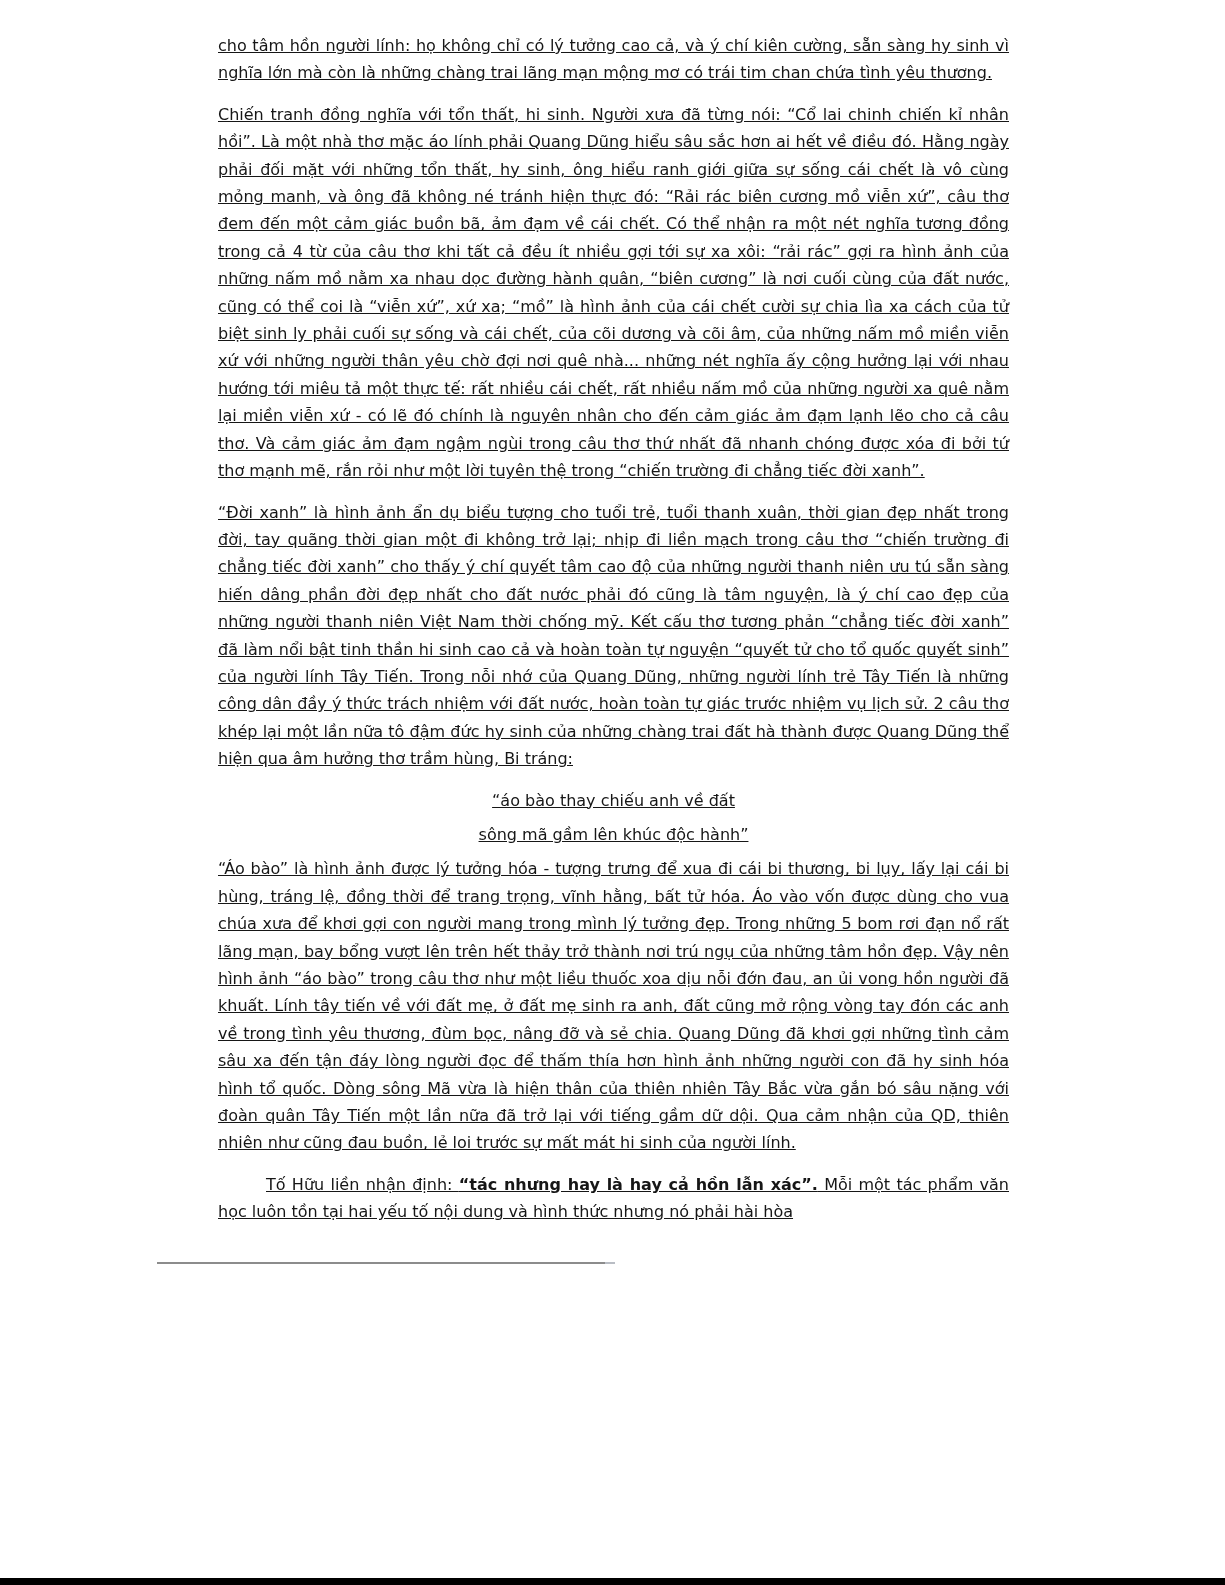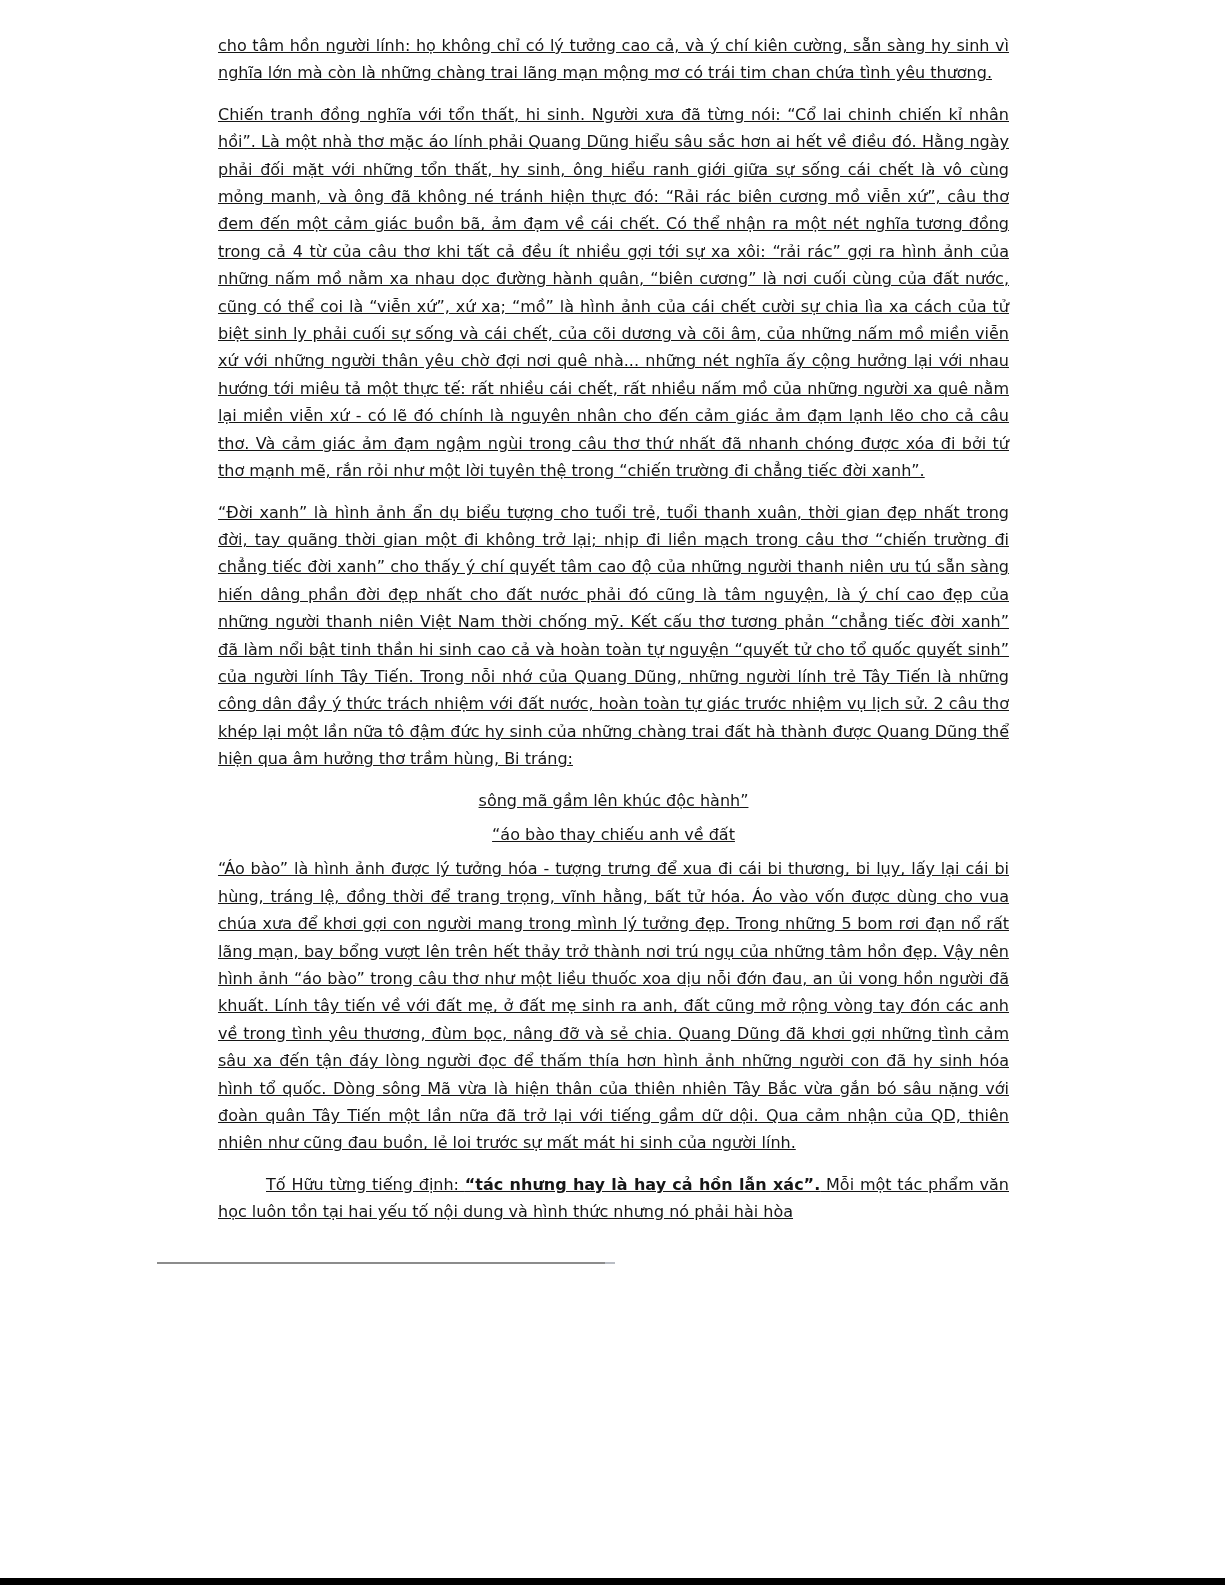--- a/index.html
+++ b/index.html
@@ -65,20 +65,20 @@
     background: #000000;
   }
 </style>
 </head>
 <body>
 
 <div class="content">
   <p class="para">cho tâm hồn người lính: họ không chỉ có lý tưởng cao cả, và ý chí kiên cường, sẵn sàng hy sinh vì nghĩa lớn mà còn là những chàng trai lãng mạn mộng mơ có trái tim chan chứa tình yêu thương.</p>
   <p class="para">Chiến tranh đồng nghĩa với tổn thất, hi sinh. Người xưa đã từng nói: “Cổ lai chinh chiến kỉ nhân hồi”. Là một nhà thơ mặc áo lính phải Quang Dũng hiểu sâu sắc hơn ai hết về điều đó. Hằng ngày phải đối mặt với những tổn thất, hy sinh, ông hiểu ranh giới giữa sự sống cái chết là vô cùng mỏng manh, và ông đã không né tránh hiện thực đó: “Rải rác biên cương mồ viễn xứ”, câu thơ đem đến một cảm giác buồn bã, ảm đạm về cái chết. Có thể nhận ra một nét nghĩa tương đồng trong cả 4 từ của câu thơ khi tất cả đều ít nhiều gợi tới sự xa xôi: “rải rác” gợi ra hình ảnh của những nấm mồ nằm xa nhau dọc đường hành quân, “biên cương” là nơi cuối cùng của đất nước, cũng có thể coi là “viễn xứ”, xứ xa; “mồ” là hình ảnh của cái chết cười sự chia lìa xa cách của tử biệt sinh ly phải cuối sự sống và cái chết, của cõi dương và cõi âm, của những nấm mồ miền viễn xứ với những người thân yêu chờ đợi nơi quê nhà... những nét nghĩa ấy cộng hưởng lại với nhau hướng tới miêu tả một thực tế:  rất nhiều cái chết, rất nhiều nấm mồ của những người xa quê nằm lại miền viễn xứ - có lẽ đó chính là nguyên nhân cho đến cảm giác ảm đạm lạnh lẽo cho cả câu thơ. Và cảm giác ảm đạm ngậm ngùi trong câu thơ thứ nhất đã nhanh chóng được xóa đi bởi tứ thơ mạnh mẽ, rắn rỏi như một lời tuyên thệ trong “chiến trường đi chẳng tiếc đời xanh”.</p>
   <p class="para">“Đời xanh” là hình ảnh ẩn dụ biểu tượng cho tuổi trẻ, tuổi thanh xuân, thời gian đẹp nhất trong đời, tay quãng thời gian một đi không trở lại; nhịp đi liền mạch trong câu thơ “chiến trường đi chẳng tiếc đời xanh” cho thấy ý chí quyết tâm cao độ của những người thanh niên ưu tú sẵn sàng hiến dâng phần đời đẹp nhất cho đất nước phải đó cũng là tâm nguyện, là ý chí cao đẹp của những người thanh niên Việt Nam thời chống mỹ. Kết cấu thơ tương phản “chẳng tiếc đời xanh” đã làm nổi bật tinh thần hi sinh cao cả và hoàn toàn tự nguyện “quyết tử cho tổ quốc quyết sinh” của người lính Tây Tiến. Trong nỗi nhớ của Quang Dũng, những người lính trẻ Tây Tiến là những công dân đầy ý thức trách nhiệm với đất nước, hoàn toàn tự giác trước nhiệm vụ lịch sử. 2 câu thơ khép lại một lần nữa tô đậm đức hy sinh của những chàng trai đất hà thành được Quang Dũng thể hiện qua âm hưởng thơ trầm hùng, Bi tráng:</p>
+  <p class="para quote">“áo bào thay chiếu anh về đất</p>
   <p class="para quote">sông mã gầm lên khúc độc hành”</p>
-  <p class="para quote">“áo bào thay chiếu anh về đất</p>
   <p class="para">“Áo bào” là hình ảnh được lý tưởng hóa - tượng trưng để xua đi cái bi thương, bi lụy, lấy lại cái bi hùng, tráng lệ, đồng thời để trang trọng, vĩnh hằng, bất tử hóa. Áo vào vốn được dùng cho vua chúa xưa để khơi gợi con người mang trong mình lý tưởng đẹp. Trong những 5 bom rơi đạn nổ rất lãng mạn, bay bổng vượt lên trên hết thảy trở thành nơi trú ngụ của những tâm hồn đẹp. Vậy nên hình ảnh “áo bào” trong câu thơ như một liều thuốc xoa dịu nỗi đớn đau, an ủi vong hồn người đã khuất. Lính tây tiến về với đất mẹ, ở đất mẹ sinh ra anh, đất cũng mở rộng vòng tay đón các anh về trong tình yêu thương, đùm bọc, nâng đỡ và sẻ chia. Quang Dũng đã khơi gợi những tình cảm sâu xa đến tận đáy lòng người đọc để thấm thía hơn hình ảnh những người con đã hy sinh hóa hình tổ quốc. Dòng sông Mã vừa là hiện thân của thiên nhiên Tây Bắc vừa gắn bó sâu nặng với đoàn quân Tây Tiến một lần nữa đã trở lại với tiếng gầm dữ dội.  Qua cảm nhận của QD, thiên nhiên như cũng đau buồn, lẻ loi trước sự mất mát hi sinh của người lính.</p>
-  <p class="para indent-first"><span>Tố Hữu từng tiếng định: </span><span class="bold-quote">“tác nhưng hay là hay cả hồn lẫn xác”.</span><span> Mỗi một tác phẩm văn học luôn tồn tại hai yếu tố nội dung và hình thức nhưng nó phải hài hòa</span></p>
+  <p class="para indent-first"><span>Tố Hữu liền nhận định: </span><span class="bold-quote">“tác nhưng hay là hay cả hồn lẫn xác”.</span><span> Mỗi một tác phẩm văn học luôn tồn tại hai yếu tố nội dung và hình thức nhưng nó phải hài hòa</span></p>
 </div>
 
 <div class="footnote-divider"></div>
 <div class="bottom-bar"></div>
 
 </body></html>

